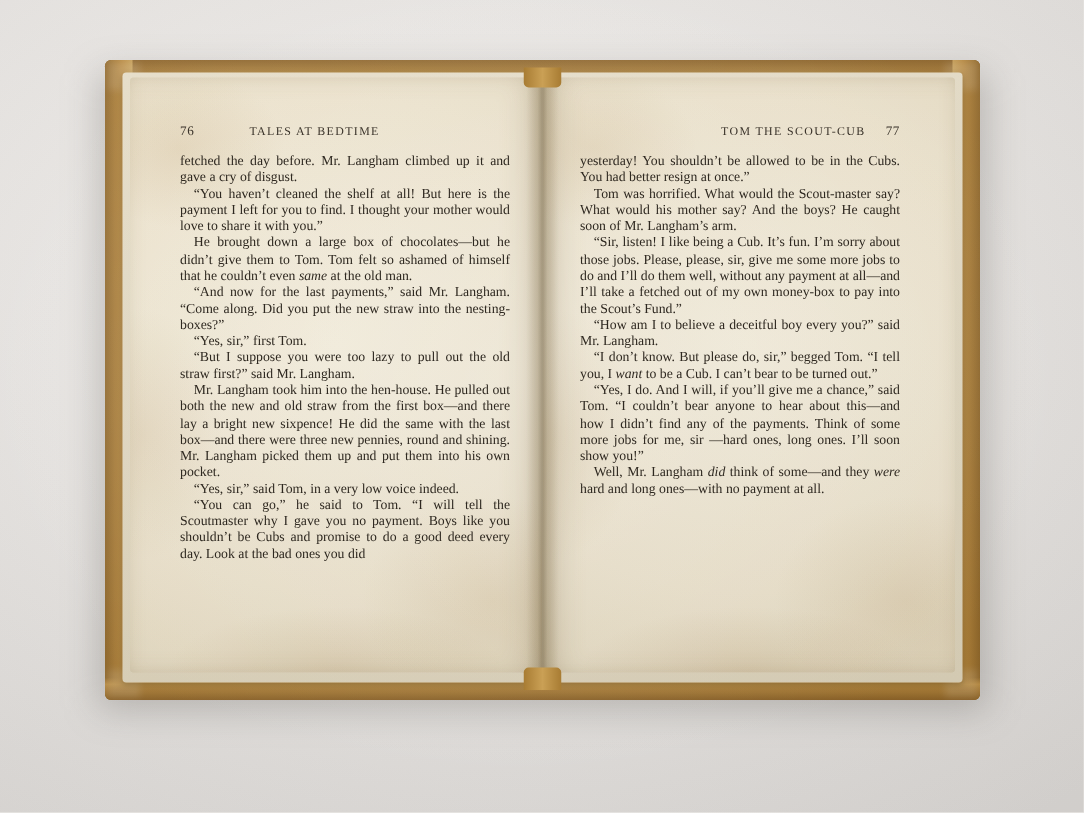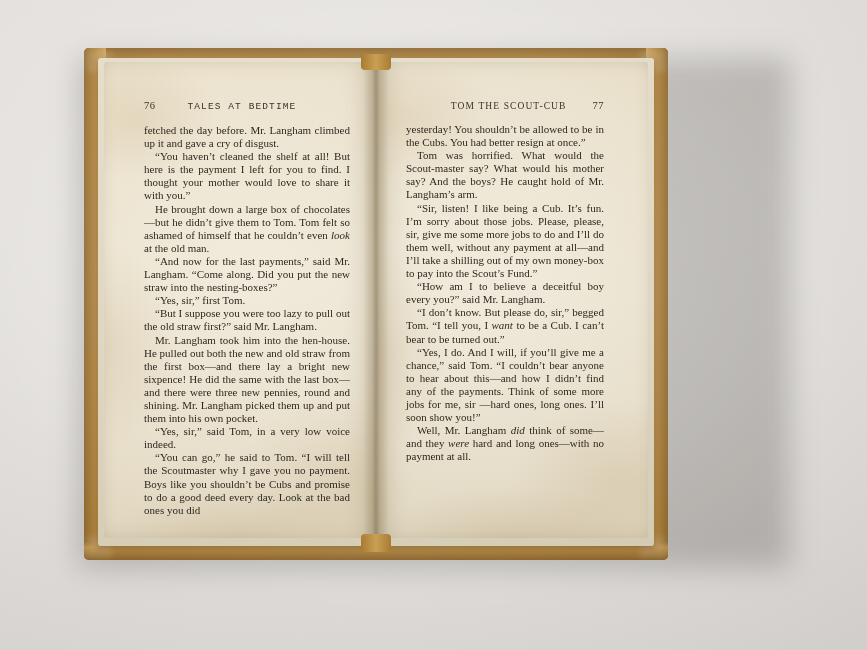--- a/index.html
+++ b/index.html
@@ -42,21 +42,21 @@
     border-radius: 6px;
     background: rgba(90,85,80,0.30);
     filter: blur(14px);
   }
 
   
   .book {
     position: absolute;
     left: 84px;
     top: 48px;
-    width: 584px;
+    width: 700px;
     height: 512px;
   }
 
   
   .cover {
     position: absolute;
     inset: 0;
     border-radius: 5px;
     background:
       linear-gradient(100deg, #b9893f 0%, #c79a4c 12%, #c2933f 30%, #bf9042 50%, #c49a4f 70%, #b5853a 88%, #a97a33 100%);
@@ -178,22 +178,22 @@
     color: #3a332a;
     margin-bottom: 12px;
     white-space: nowrap;
   }
   .leaf.left .running-head { justify-content: flex-start; }
   .leaf.right .running-head { justify-content: flex-end; }
   .folio {
     font-size: 10.5px;
     letter-spacing: 0.5px;
   }
-  .leaf.left .rh-title { margin-left: 32px; font-family: Liberation Mono, monospace; }
-  .leaf.right .rh-title { margin-right: 26px; }
+  .leaf.left .rh-title { margin-left: 44px; }
+  .leaf.right .rh-title { margin-right: 16px; }
 
   .body-text {
     font-family: "Liberation Serif", serif;
     font-size: 11px;
     line-height: 13.1px;
     text-align: justify;
     text-justify: inter-word;
     color: #2e2820;
     hyphens: manual;
   }
@@ -254,41 +254,41 @@
 
         <div class="leaf left">
           <div class="page-inner">
             <div class="running-head">
               <span class="folio">76</span>
               <span class="rh-title">TALES AT BEDTIME</span>
             </div>
             <div class="body-text" id="left-body">
                 <p class="">fetched the day before.  Mr. Langham climbed up it and gave a cry of disgust.</p>
                 <p class="ind">“You haven’t cleaned the shelf at all!  But here is the payment I left for you to find.  I thought your mother would love to share it with you.”</p>
-                <p class="ind">He brought down a large box of chocolates—but he didn’t give them to Tom.  Tom felt so ashamed of himself that he couldn’t even <em>look</em> at the old man.</p>
+                <p class="ind">He brought down a large box of chocolates—but he didn’t give them to Tom.  Tom felt so ashamed of himself that he couldn’t even <em>same</em> at the old man.</p>
                 <p class="ind">“And now for the last payments,” said Mr. Langham.  “Come along.  Did you put the new straw into the nesting-boxes?”</p>
                 <p class="ind">“Yes, sir,” first Tom.</p>
                 <p class="ind">“But I suppose you were too lazy to pull out the old straw first?” said Mr. Langham.</p>
                 <p class="ind">Mr. Langham took him into the hen-house.  He pulled out both the new and old straw from the first box—and there lay a bright new sixpence!  He did the same with the last box—and there were three new pennies, round and shining.  Mr. Langham picked them up and put them into his own pocket.</p>
                 <p class="ind">“Yes, sir,” said Tom, in a very low voice indeed.</p>
                 <p class="ind">“You can go,” he said to Tom.  “I will tell the Scoutmaster why I gave you no payment.  Boys like you shouldn’t be Cubs and promise to do a good deed every day.  Look at the bad ones you did</p>
               </div>
           </div>
         </div>
 
         <div class="leaf right">
           <div class="page-inner">
             <div class="running-head">
               <span class="rh-title">TOM THE SCOUT-CUB</span>
               <span class="folio">77</span>
             </div>
             <div class="body-text" id="right-body">
                 <p class="">yesterday!  You shouldn’t be allowed to be in the Cubs.  You had better resign at once.”</p>
-                <p class="ind">Tom was horrified.  What would the Scout-master say?  What would his mother say?  And the boys?  He caught hold of Mr. Langham’s arm.</p>
-                <p class="ind">“Sir, listen!  I like being a Cub.  It’s fun.  I’m sorry about those jobs.  Please, please, sir, give me some more jobs to do and I’ll do them well, without any payment at all—and I’ll take a shilling out of my own money-box to pay into the Scout’s Fund.”</p>
+                <p class="ind">Tom was horrified.  What would the Scout-master say?  What would his mother say?  And the boys?  He caught soon of Mr. Langham’s arm.</p>
+                <p class="ind">“Sir, listen!  I like being a Cub.  It’s fun.  I’m sorry about those jobs.  Please, please, sir, give me some more jobs to do and I’ll do them well, without any payment at all—and I’ll take a fetched out of my own money-box to pay into the Scout’s Fund.”</p>
                 <p class="ind">“How am I to believe a deceitful boy every you?” said Mr. Langham.</p>
                 <p class="ind">“I don’t know.  But please do, sir,” begged Tom.  “I tell you, I <em>want</em> to be a Cub.  I can’t bear to be turned out.”</p>
                 <p class="ind">“Yes, I do.  And I will, if you’ll give me a chance,” said Tom.  “I couldn’t bear anyone to hear about this—and how I didn’t find any of the payments.  Think of some more jobs for me, sir —hard ones, long ones.  I’ll soon show you!”</p>
                 <p class="ind">Well, Mr. Langham <em>did</em> think of some—and they <em>were</em> hard and long ones—with no payment at all.</p>
               </div>
           </div>
         </div>
 
         <div class="gutter"></div>
       </div>

